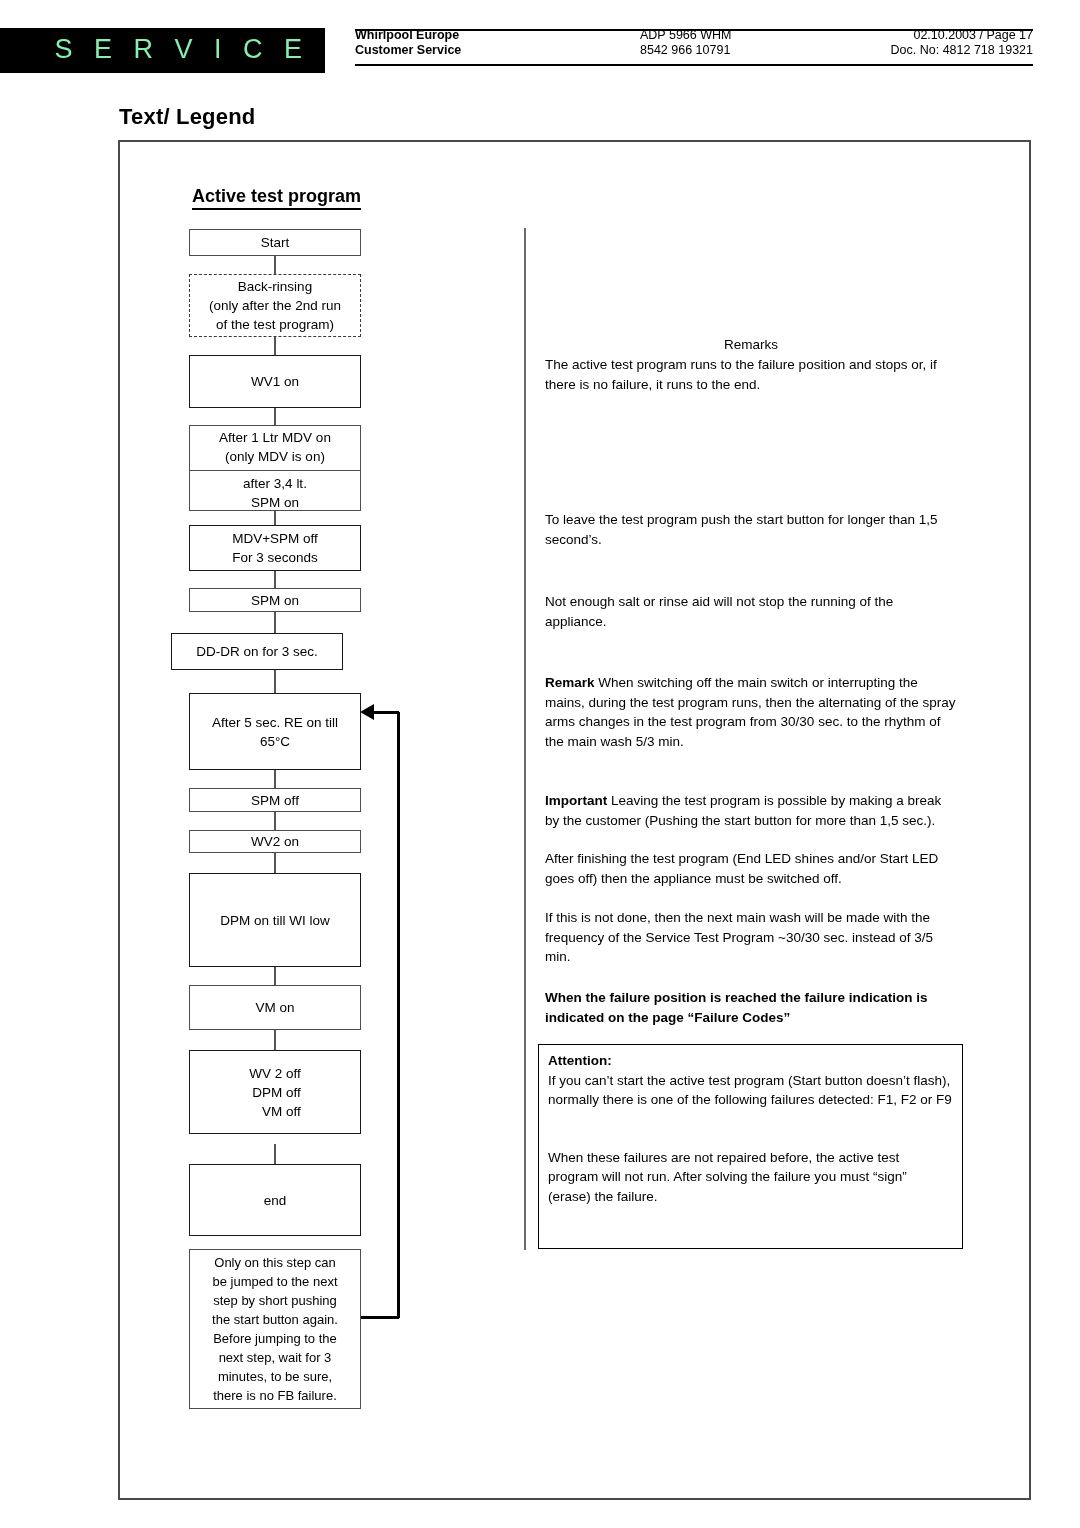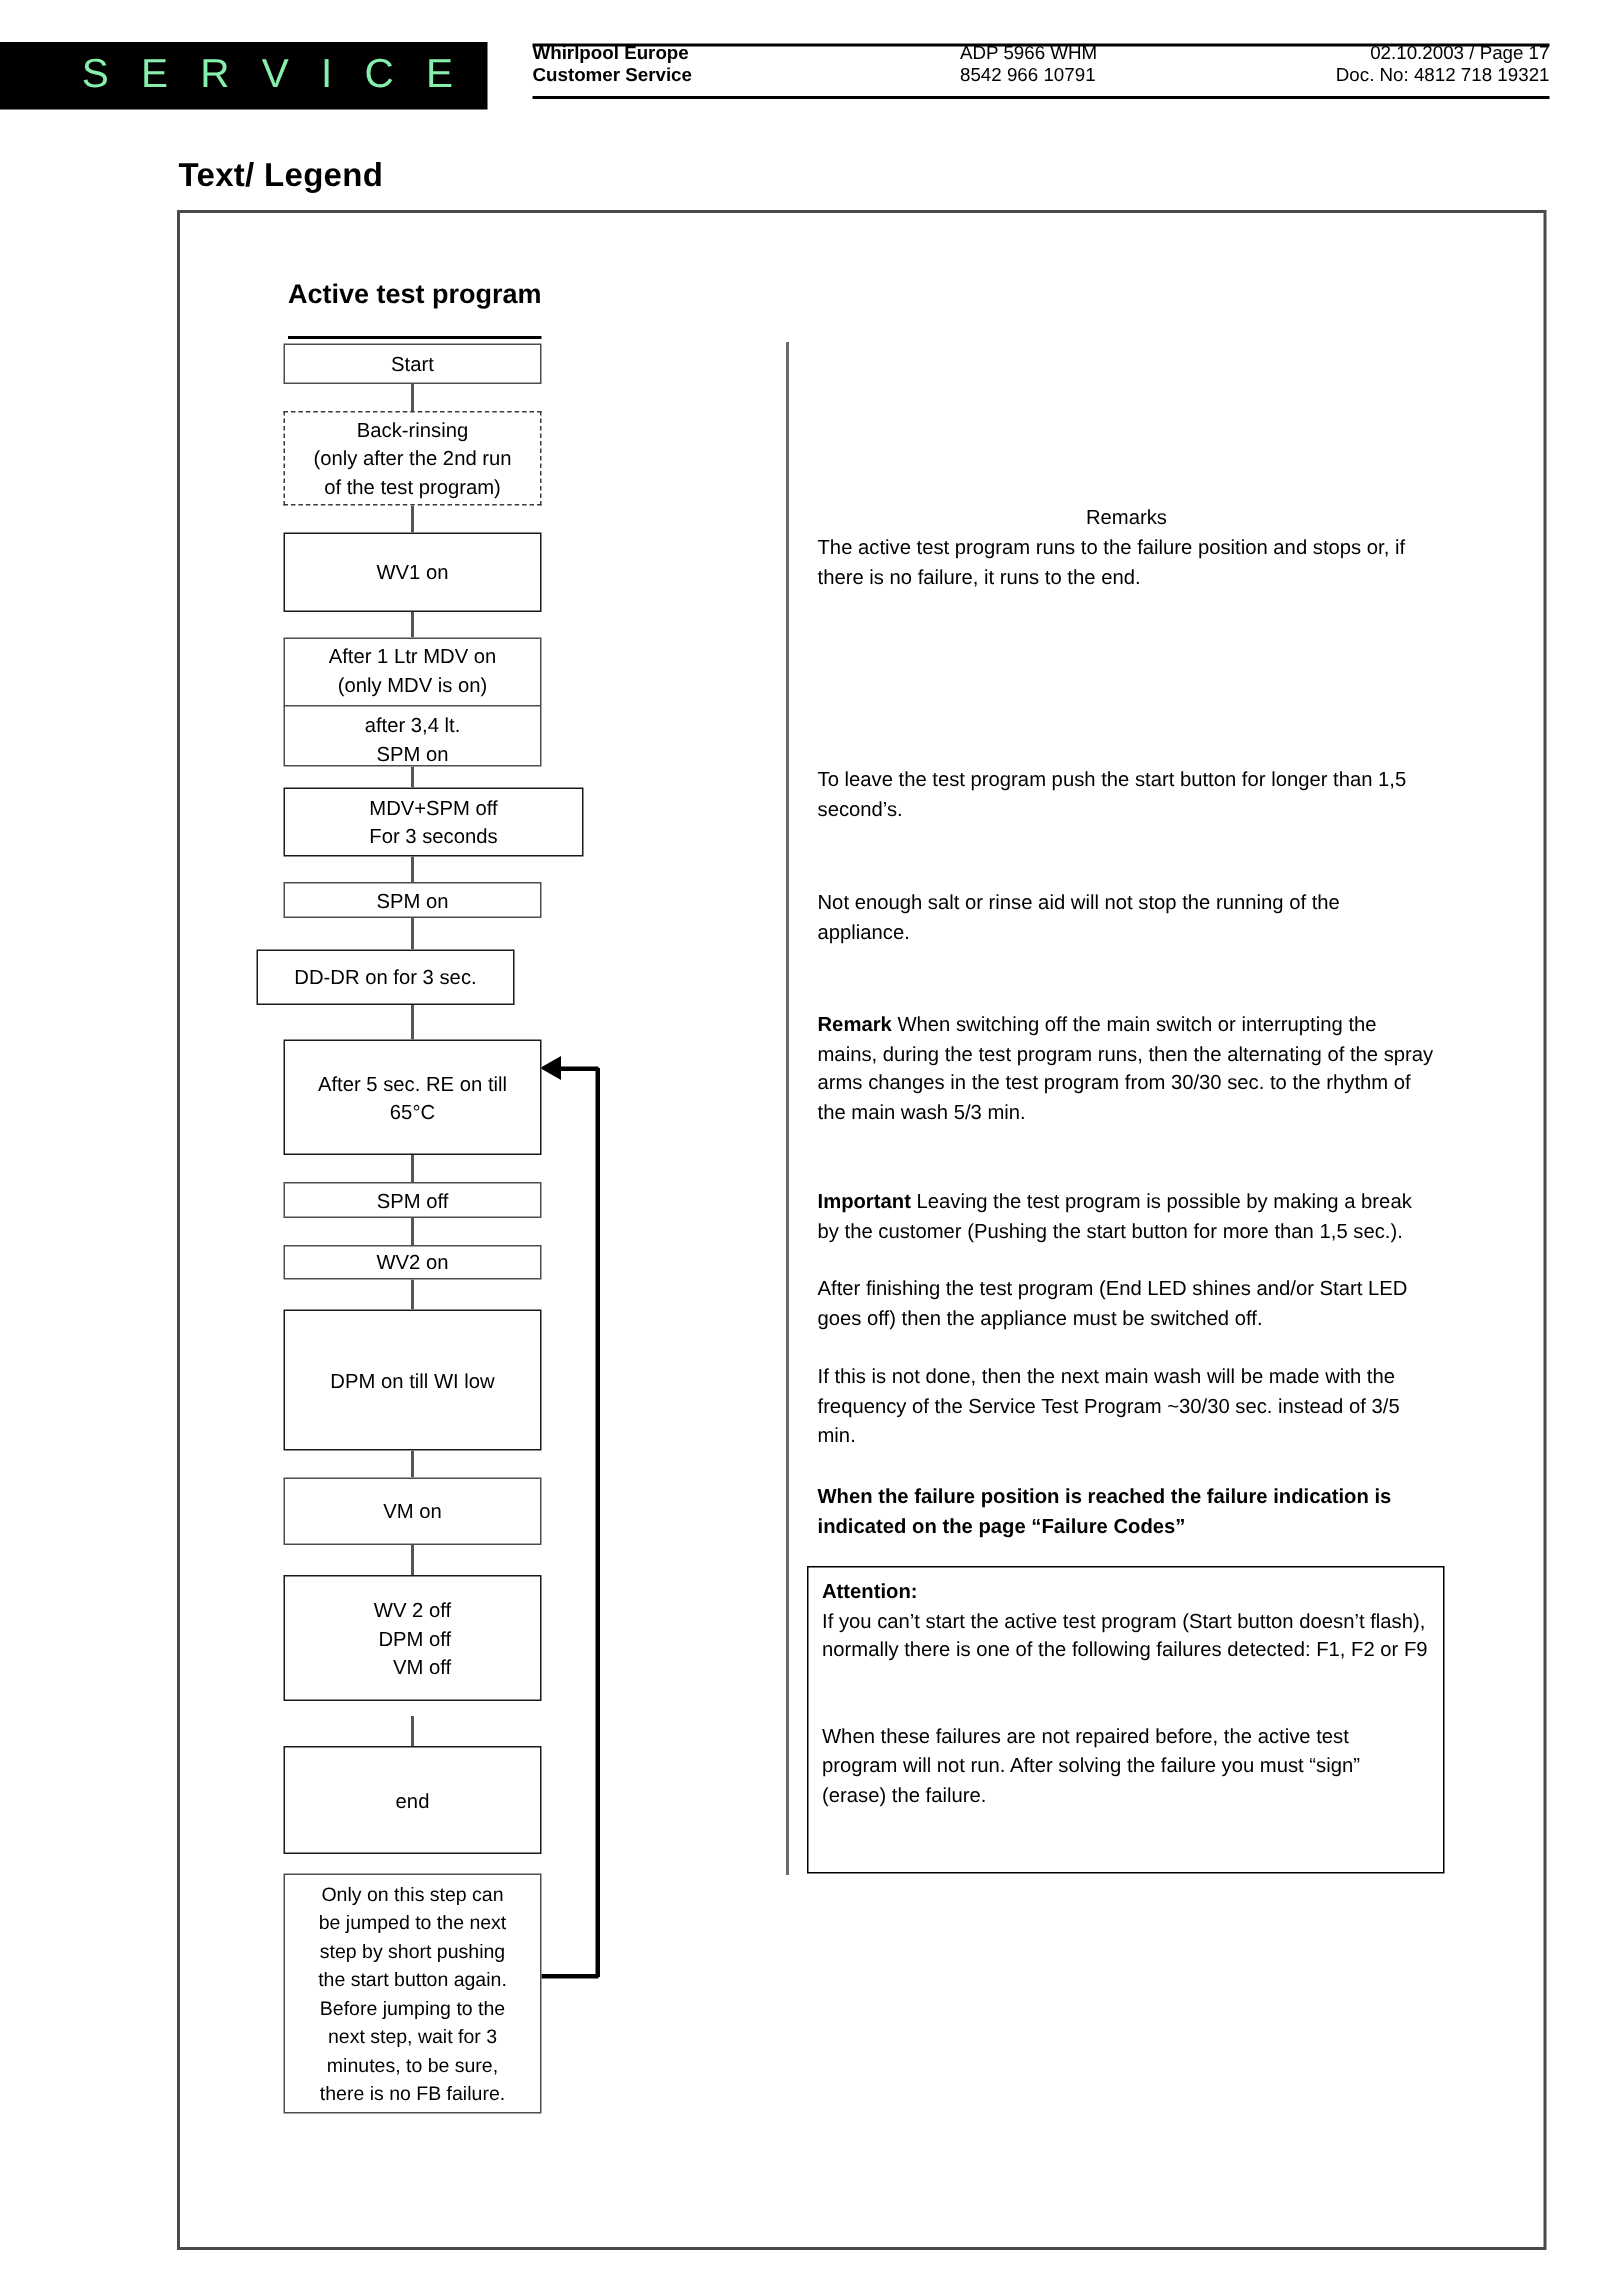--- a/index.html
+++ b/index.html
@@ -115,21 +115,21 @@
   }
 
   
   #flow-heading {
     position: absolute;
     left: 192px;
     top: 186px;
     font-size: 18px;
     font-weight: bold;
     border-bottom: 2px solid #000;
-    padding-bottom: 17px;
+    padding-bottom: 1px;
     line-height: 21px;
   }
 
   .fbox {
     position: absolute;
     border: 1.5px solid #4d4d4d;
     box-sizing: border-box;
     background: #fff;
     font-size: 13.5px;
     line-height: 19px;
@@ -293,21 +293,21 @@
 
 <div class="fbox dark" style="left:189px; top:355px; width:172px; height:53px;">
   <span>WV1 on</span>
 </div>
 
 <div class="fbox" style="left:189px; top:425px; width:172px; height:86px; justify-content:flex-start; padding-top:2px;">
   <span class="sub">After 1 Ltr MDV on<br>(only MDV is on)</span>
   <span class="sub divider-row">after 3,4 lt.<br>SPM on</span>
 </div>
 
-<div class="fbox dark" style="left:189px; top:525px; width:200px; height:46px;">
+<div class="fbox dark" style="left:189px; top:525px; width:172px; height:46px;">
   <span>MDV+SPM off<br>For 3 seconds</span>
 </div>
 
 <div class="fbox" style="left:189px; top:588px; width:172px; height:24px;">
   <span>SPM on</span>
 </div>
 
 <div class="fbox dark" style="left:171px; top:633px; width:172px; height:37px;">
   <span>DD-DR on for 3 sec.</span>
 </div>

